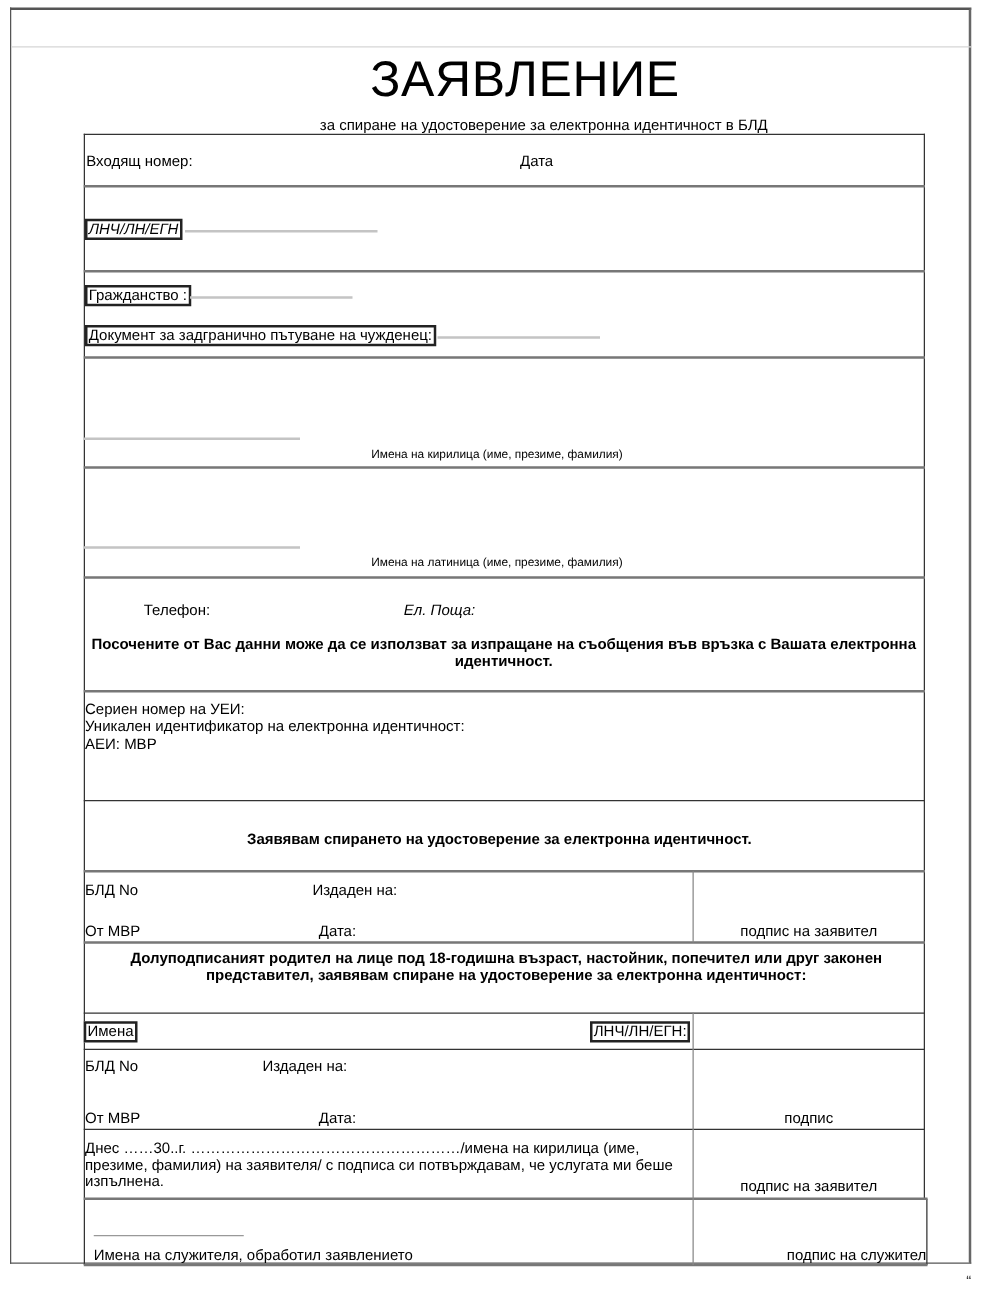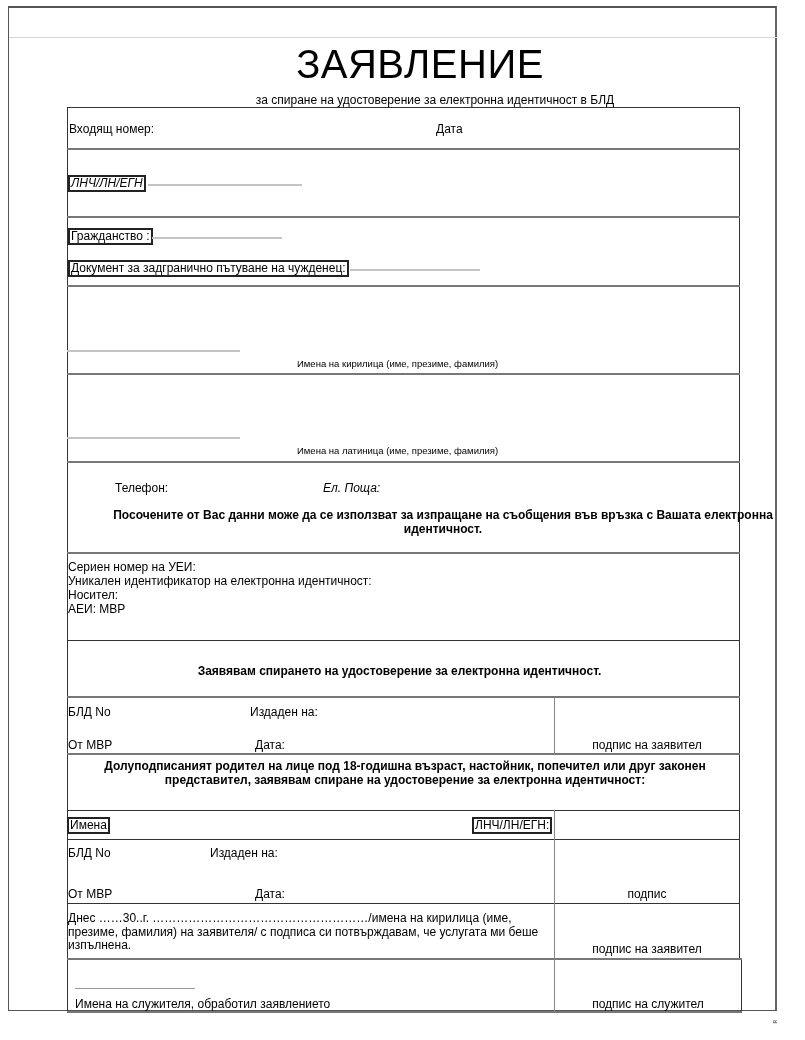--- a/index.html
+++ b/index.html
@@ -53,44 +53,43 @@
   <div class="abs hline" style="left:67px; top:839px; width:673px;"></div>
   <div class="abs hline" style="left:67px; top:903px; width:673px;"></div>
   <div class="abs hline gray" style="left:67px; top:958px; width:675px;"></div>
   <div class="abs hline gray" style="left:67px; top:1011px; width:675px;"></div>
 
   <div class="abs vline gray" style="left:554px; top:697px; height:57px;"></div>
   <div class="abs vline gray" style="left:554px; top:810px; height:202px;"></div>
 </div>
 
 <div class="abs txt" style="left:69px; top:122px;">Входящ номер:</div>
-<div class="abs txt" style="left:416px; top:122px;margin-left:20px;">Дата</div>
+<div class="abs txt" style="left:416px; top:122px;">Дата</div>
 
 <div class="abs txt boxed" style="left:68px; top:175px;font-style:italic;">ЛНЧ/ЛН/ЕГН</div>
 <div class="abs fill" style="left:148px; top:184px; width:154px;"></div>
 
 <div class="abs txt boxed" style="left:68px; top:228px;">Гражданство :</div>
 <div class="abs fill" style="left:152px; top:237px; width:130px;"></div>
 <div class="abs txt boxed" style="left:68px; top:260px;">Документ за задгранично пътуване на чужденец:</div>
 <div class="abs fill" style="left:350px; top:269px; width:130px;"></div>
 
 <div class="abs fill" style="left:67px; top:350px; width:173px;"></div>
 <div class="abs txt small" style="left:297px; top:357px;">Имена на кирилица (име, презиме, фамилия)</div>
 
 <div class="abs fill" style="left:67px; top:437px; width:173px;"></div>
 <div class="abs txt small" style="left:297px; top:444px;">Имена на латиница (име, презиме, фамилия)</div>
 
 <div class="abs txt" style="left:72px; top:481px;margin-left:43px;">Телефон:</div>
 <div class="abs txt" style="left:323px; top:481px;font-style:italic;">Ел. Поща:</div>
-<div class="abs para bold center" style="left:67px; top:509px; width:672px;padding-left:40px;">Посочените от Вас данни може да се използват за изпращане на съобщения във връзка с Вашата електронна идентичност.</div>
+<div class="abs para bold center" style="left:67px; top:509px; width:672px;">Посочените от Вас данни може да се използват за изпращане на съобщения във връзка с Вашата електронна идентичност.</div>
 
 <div class="abs txt" style="left:68px; top:560px; line-height:14px;">
   <div>Сериен номер на УЕИ:</div>
   <div>Уникален идентификатор на електронна идентичност:</div>
-  <div>Носител:</div>
   <div>АЕИ: МВР</div>
 </div>
 
 <div class="abs txt bold center" style="left:67px; top:664px; width:665px;">Заявявам спирането на удостоверение за електронна идентичност.</div>
 
 <div class="abs txt" style="left:68px; top:705px;">БЛД No</div>
 <div class="abs txt" style="left:250px; top:705px;">Издаден на:</div>
 <div class="abs txt" style="left:68px; top:738px;">От МВР</div>
 <div class="abs txt" style="left:255px; top:738px;">Дата:</div>
 <div class="abs txt center" style="left:555px; top:738px; width:184px;">подпис на заявител</div>
@@ -104,15 +103,15 @@
 <div class="abs txt" style="left:210px; top:846px;">Издаден на:</div>
 <div class="abs txt" style="left:68px; top:887px;">От МВР</div>
 <div class="abs txt" style="left:255px; top:887px;">Дата:</div>
 <div class="abs txt center" style="left:555px; top:887px; width:184px;">подпис</div>
 
 <div class="abs para" style="left:68px; top:912px; width:480px;">Днес ……30..г. ………………………………………………/имена на кирилица (име, презиме, фамилия) на заявителя/ с подписа си потвърждавам, че услугата ми беше изпълнена.</div>
 <div class="abs txt center" style="left:555px; top:942px; width:184px;">подпис на заявител</div>
 
 <div class="abs" style="left:75px; top:988px; width:120px; height:1px; background:#999;"></div>
 <div class="abs txt" style="left:75px; top:997px;">Имена на служителя, обработил заявлението</div>
-<div class="abs txt center" style="left:555px; top:997px; width:186px;">подпис на служител</div>
+<div class="abs txt center" style="left:555px; top:997px; width:186px;text-align:right;">подпис на служител</div>
 
 <div class="abs quote" style="left:773px; top:1018px;">“</div>
 
 </body></html>

